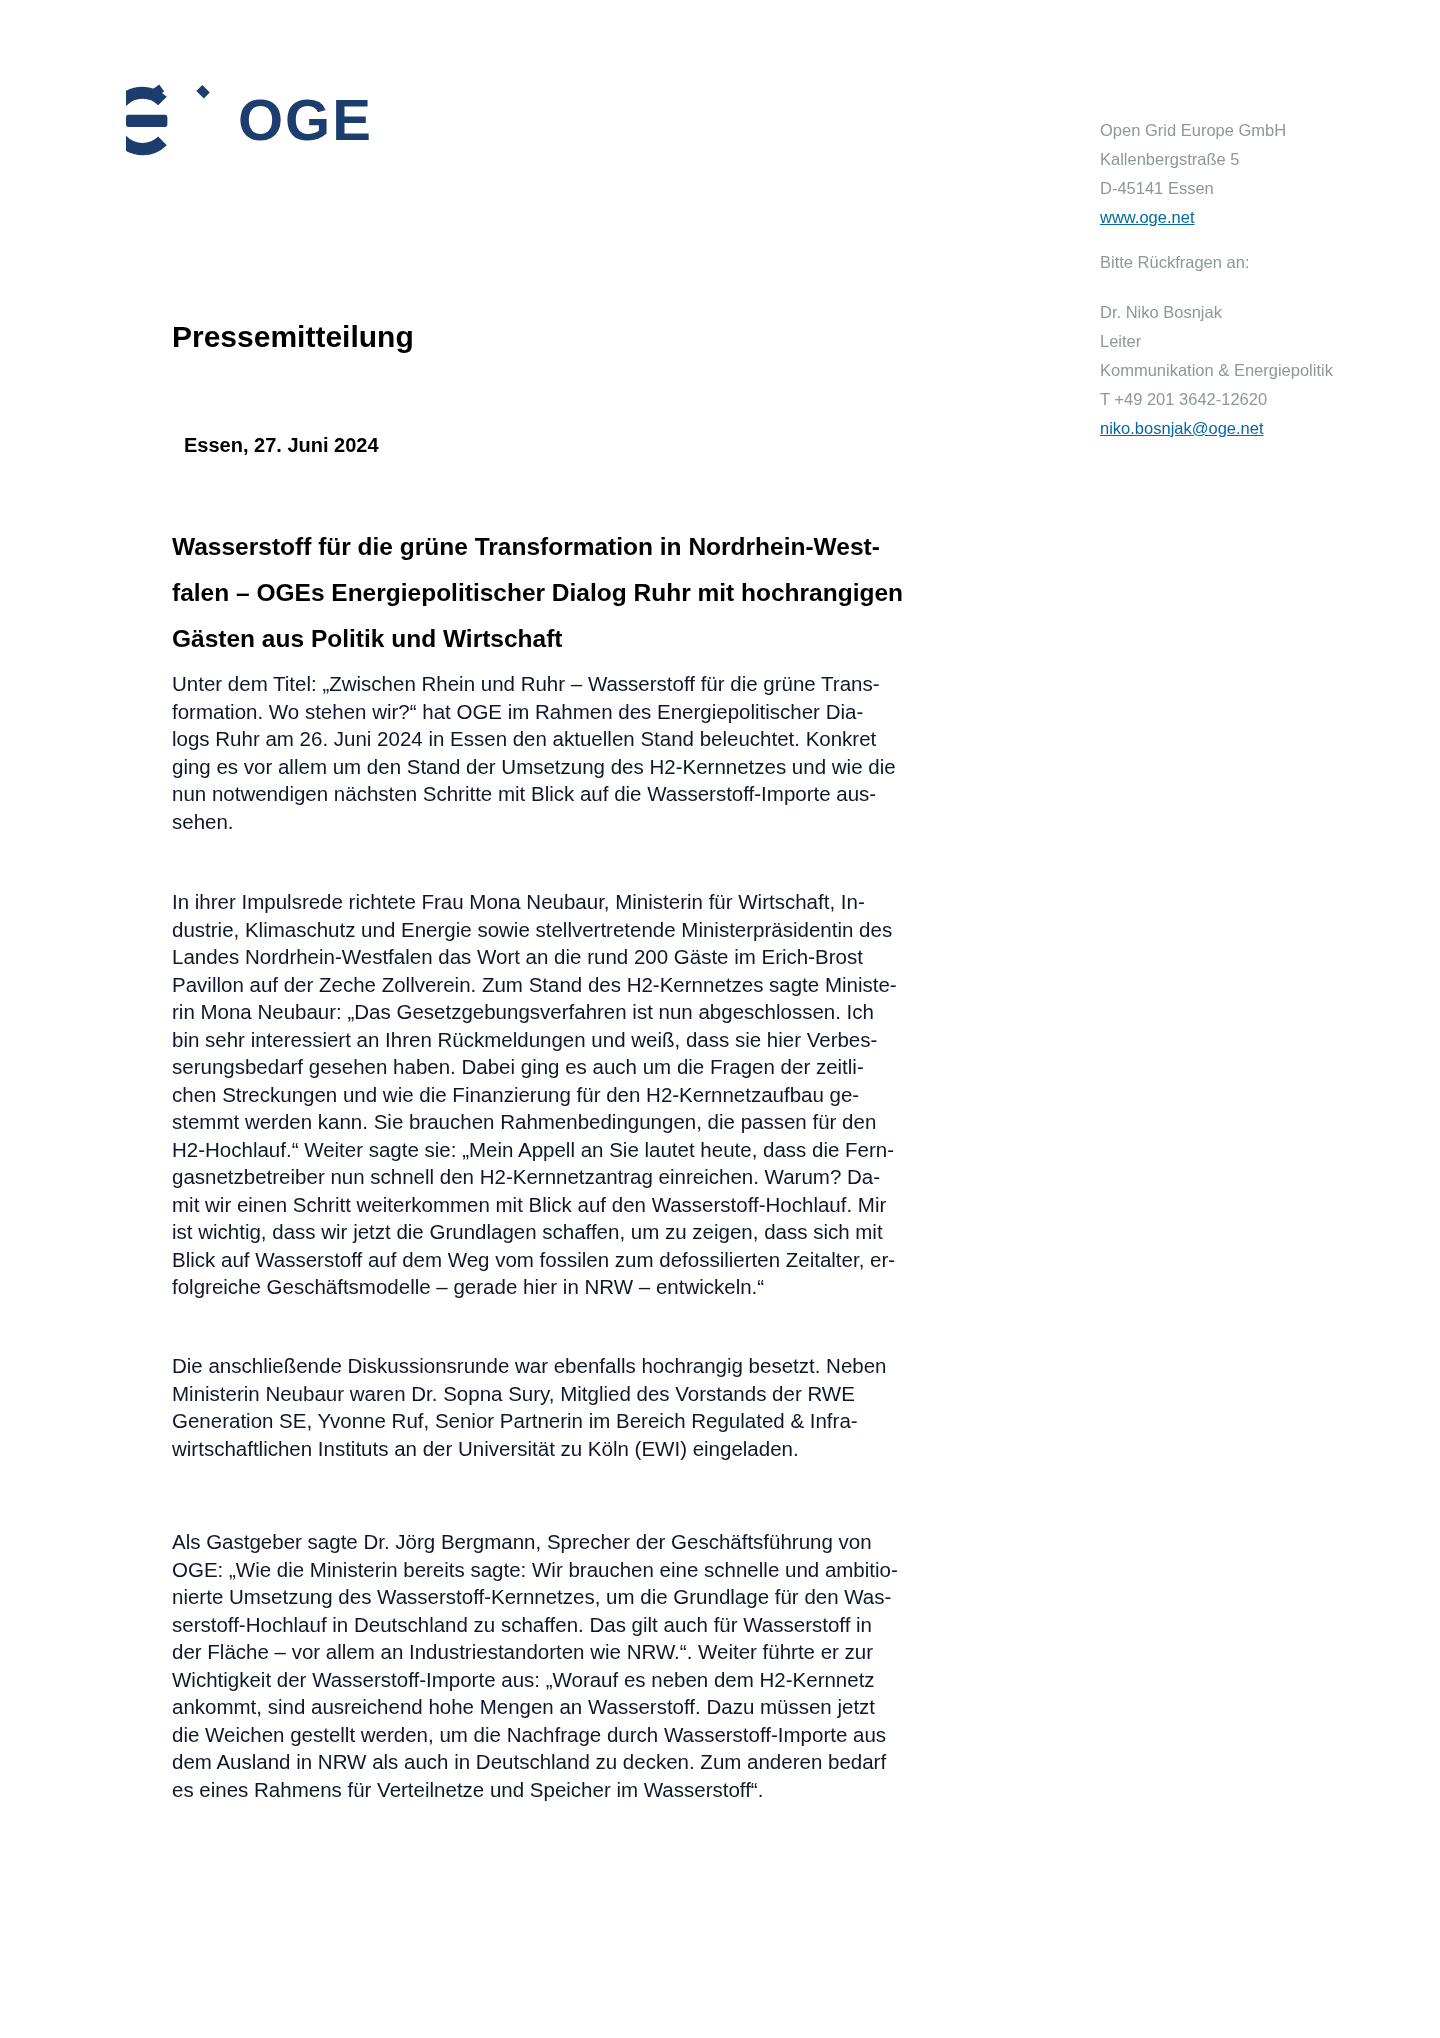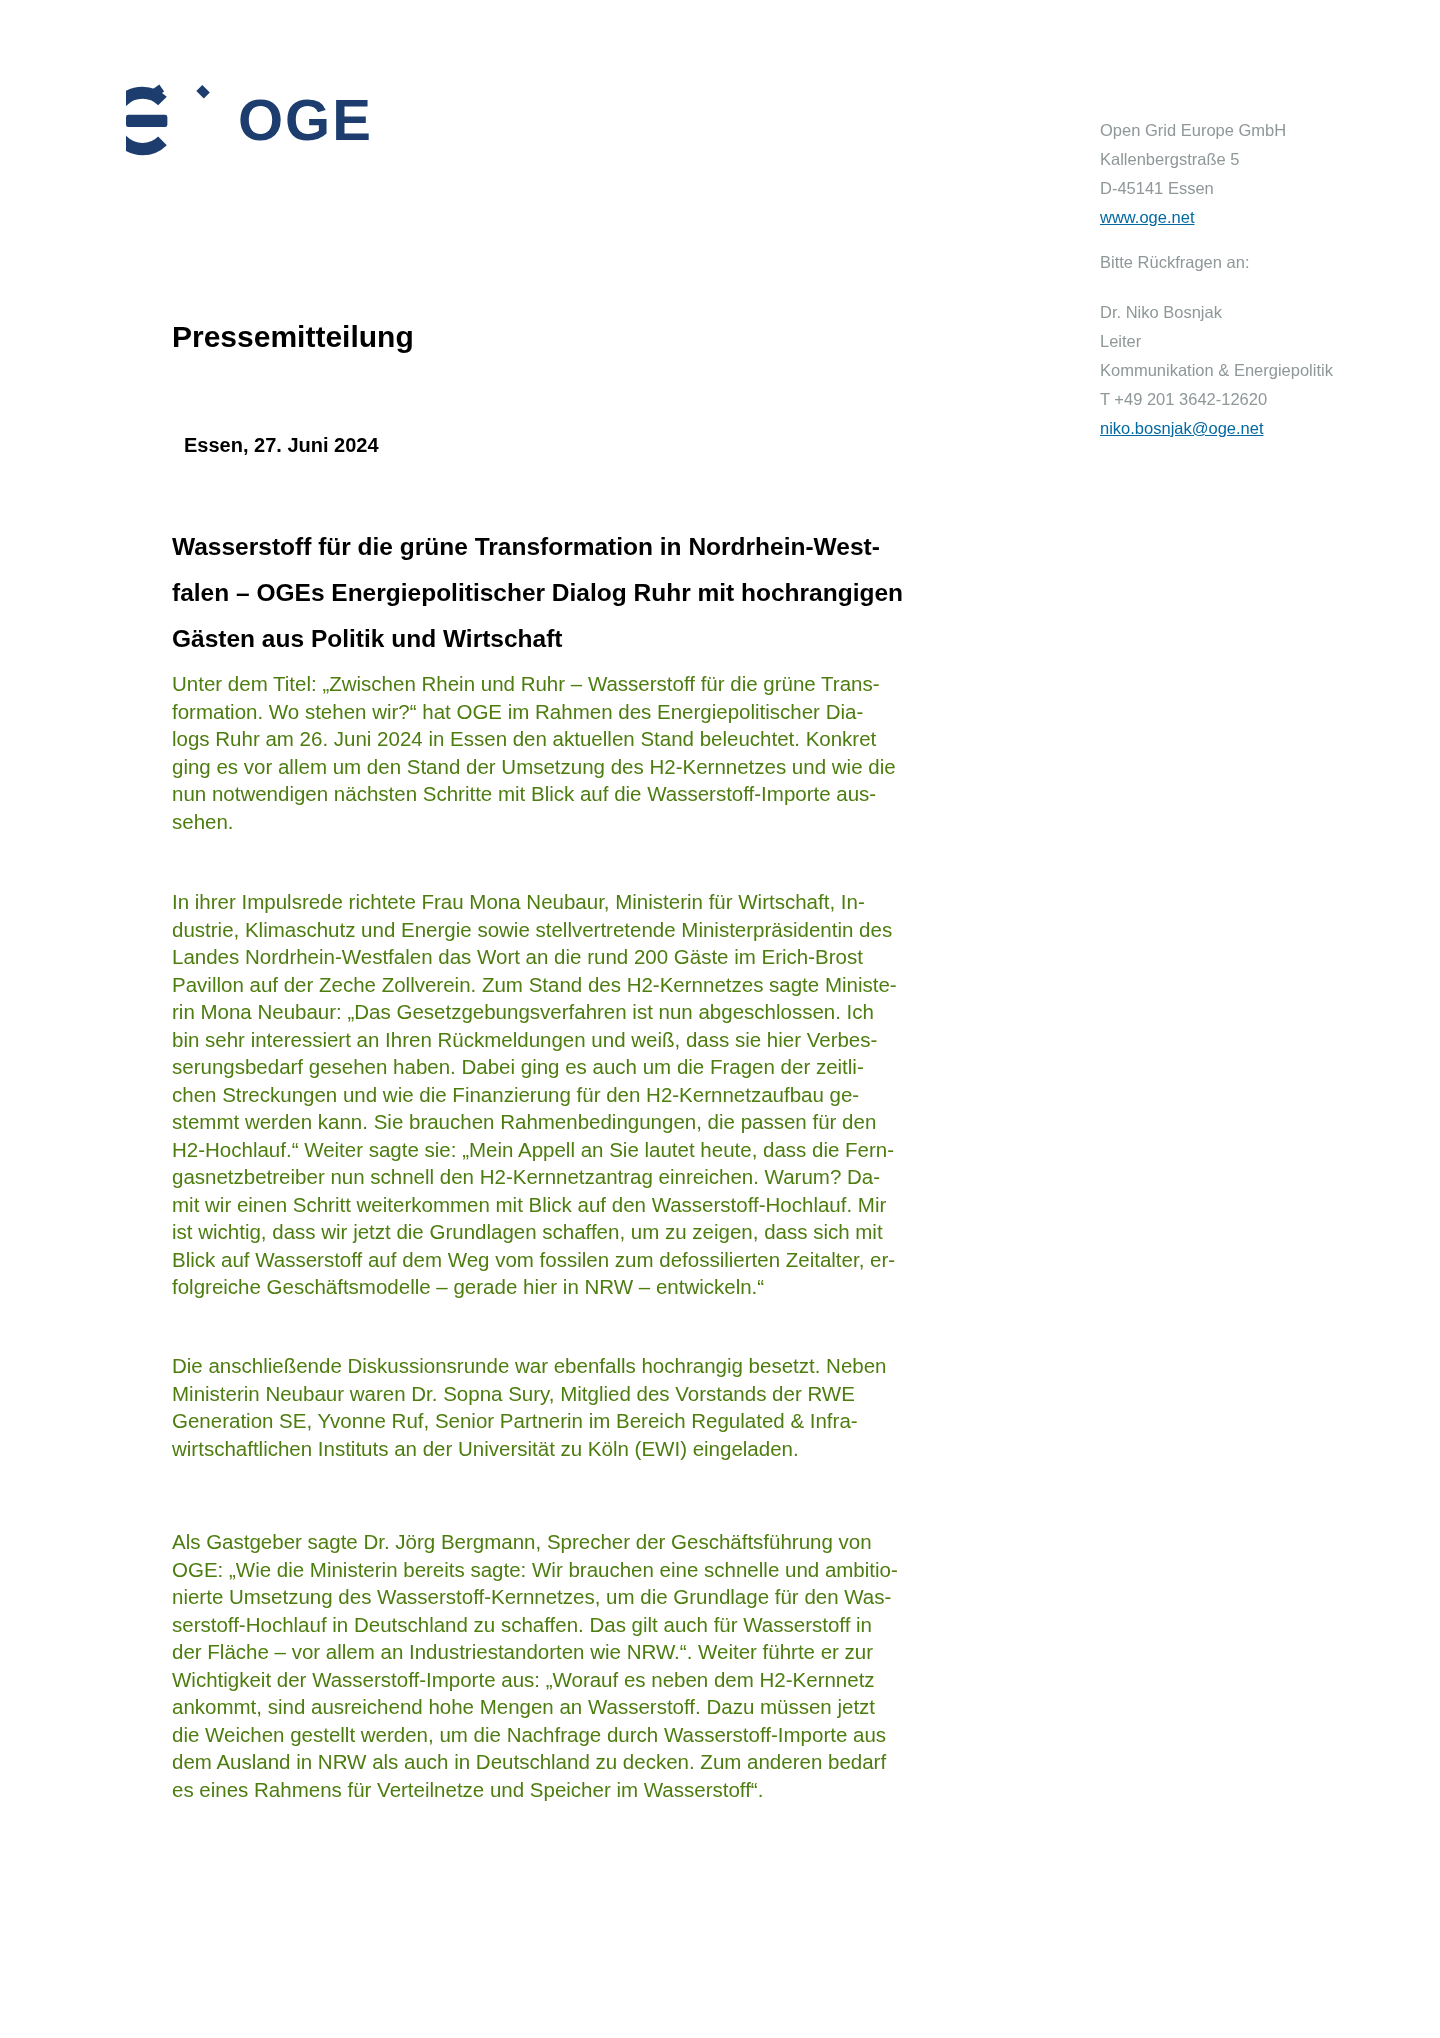--- a/index.html
+++ b/index.html
@@ -84,21 +84,21 @@
     line-height: 46px;
     color: #000000;
   }
   .headline .line { white-space: nowrap; }
 
   .para {
     position: absolute;
     left: 172px;
     font-size: 20.5px;
     line-height: 27.5px;
-    color: #4d7c0f;
+    color: #0f172a;
   }
   .para .line { white-space: nowrap; }
   .p1 { top: 670px; }
   .p2 { top: 888px; }
   .p3 { top: 1352px; }
   .p4 { top: 1528px; }
 </style>
 </head>
 <body>
 

